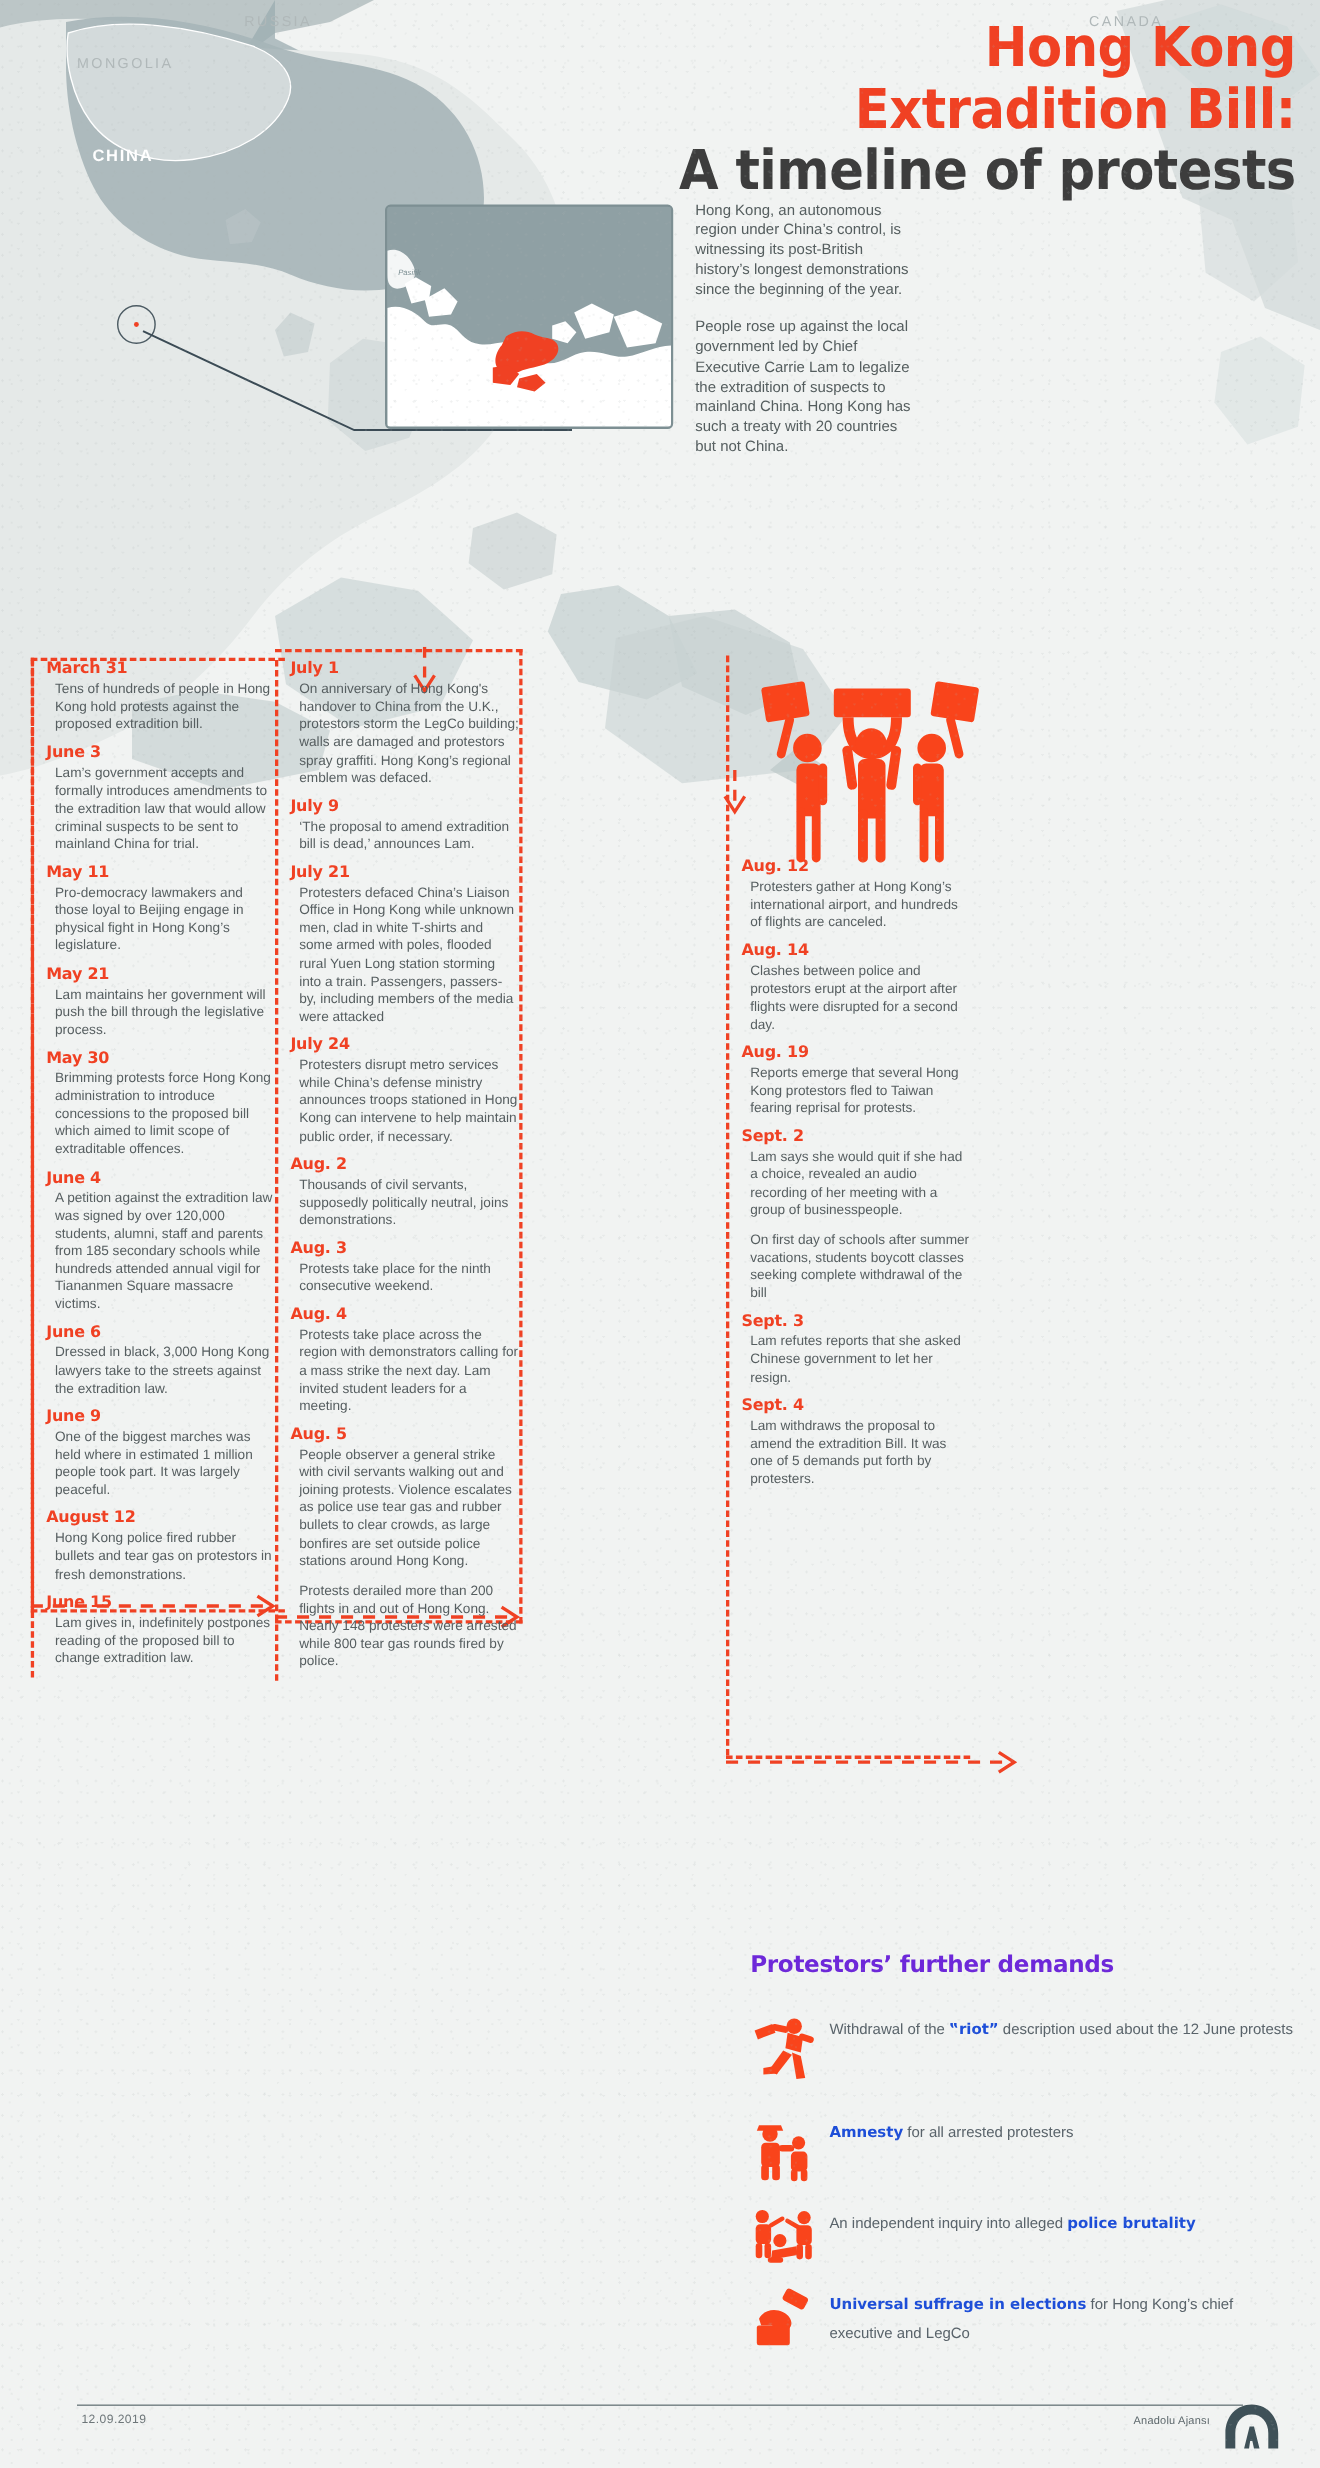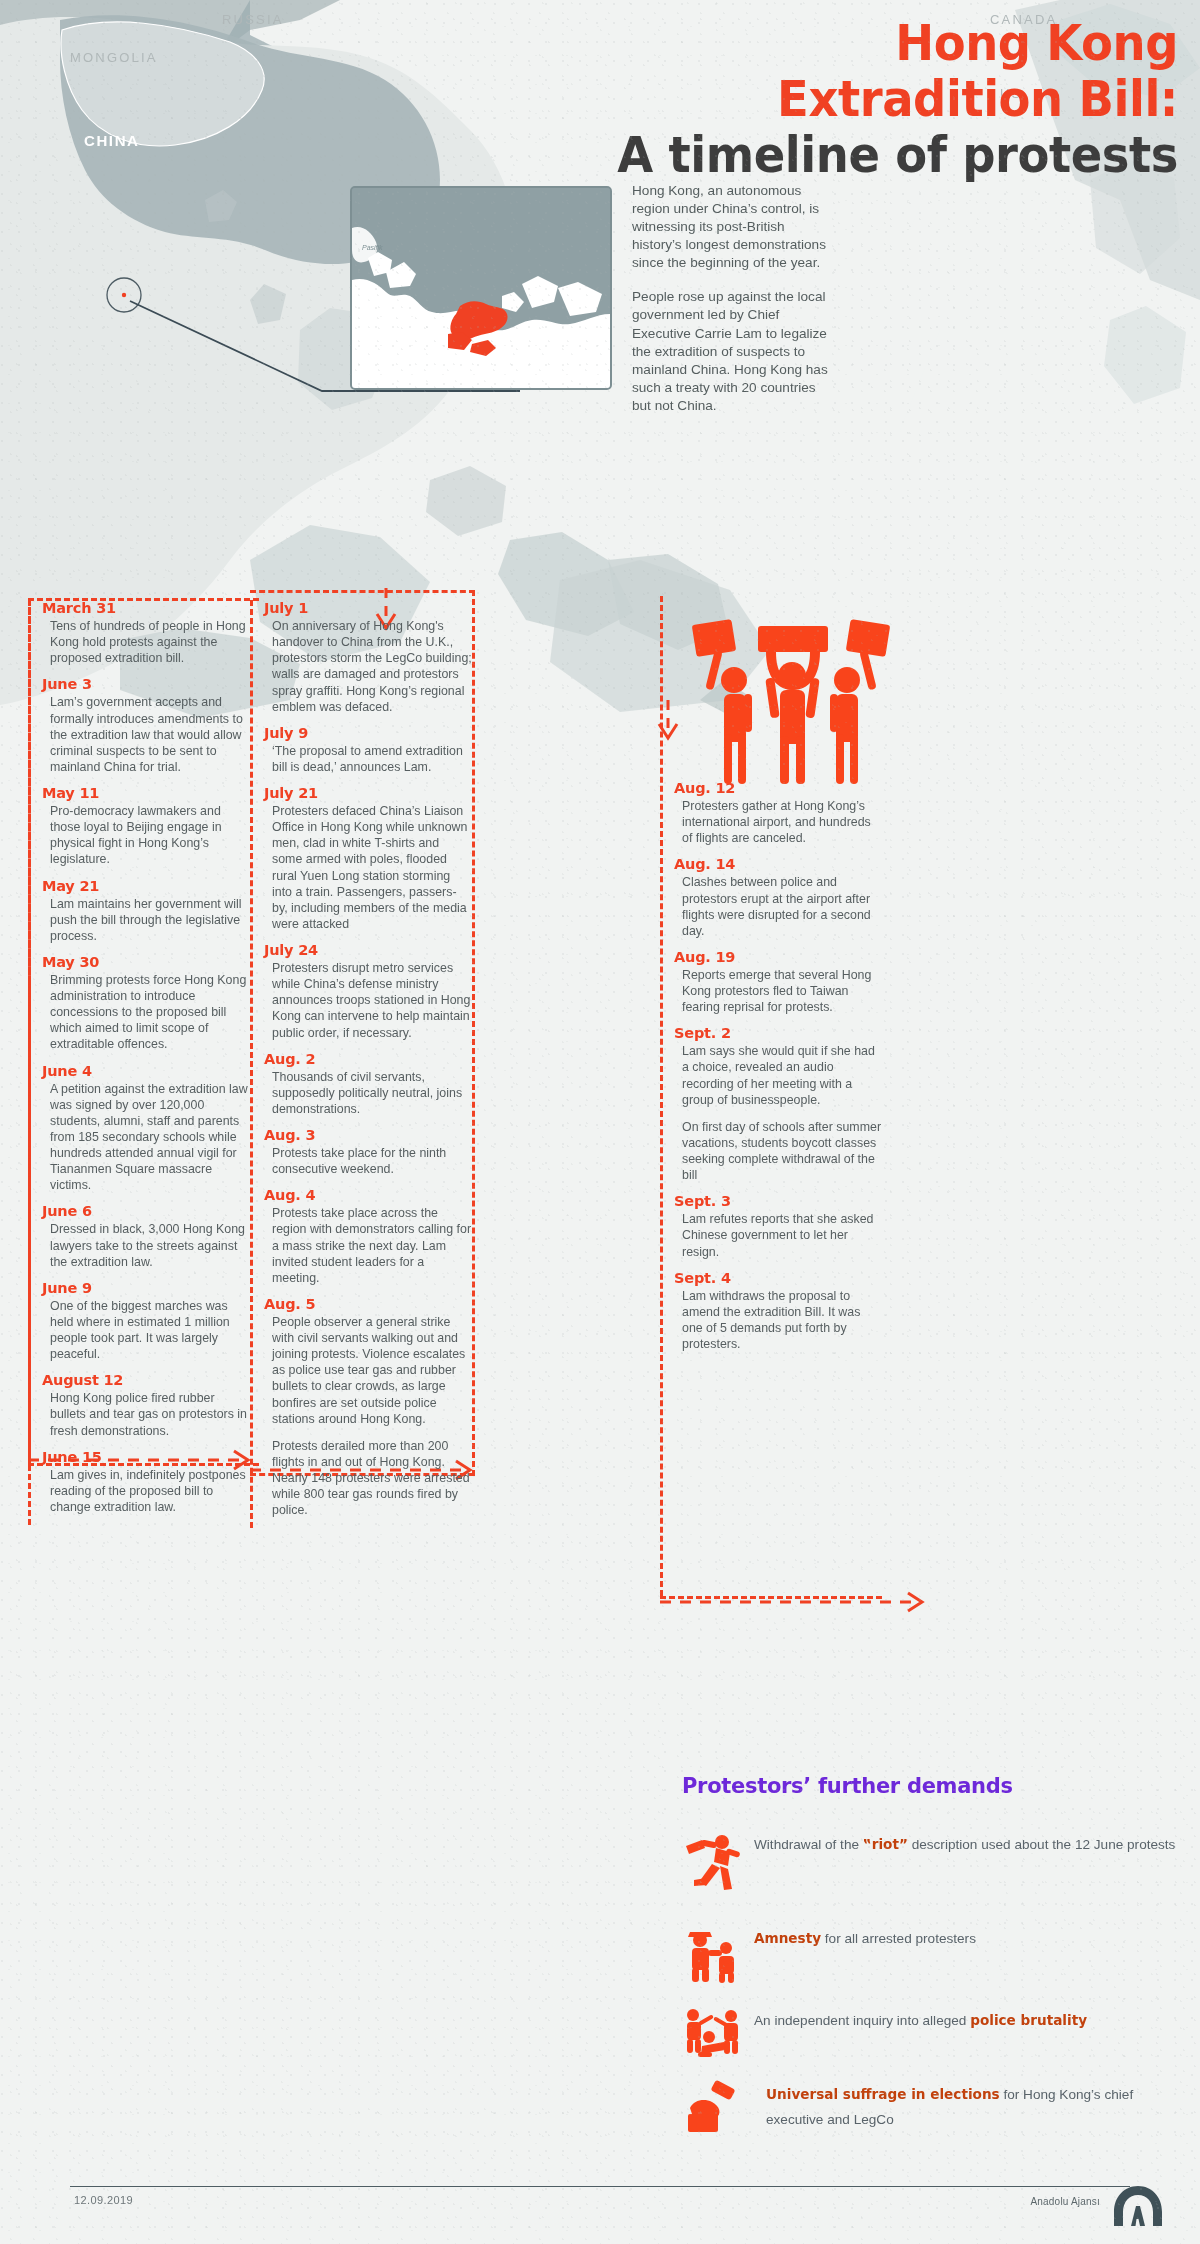--- a/index.html
+++ b/index.html
@@ -99,25 +99,25 @@
     color:#6d28d9;font-size:21px;font-weight:bold;
     font-family:"DejaVu Sans", sans-serif;letter-spacing:-0.3px;
   }
   .demand{
     position:absolute;left:682px;width:500px;display:flex;align-items:flex-start;
   }
   .demand .ic{width:62px;flex:0 0 62px;height:62px;}
   .demand .tx{
     font-size:13.6px;line-height:1.85;color:#59636a;padding-left:10px;padding-top:4px;
   }
-  .demand .tx b{color:#c2410c;font-family:"DejaVu Sans", sans-serif;}
+  .demand .tx b{color:#1d4ed8;font-family:"DejaVu Sans", sans-serif;}
   .d1{top:1828px;}
   .d2{top:1922px;}
   .d3{top:2004px;}
-  .d4{top:2078px;gap:12px;}
+  .d4{top:2078px;}
 
   
   .footer-rule{position:absolute;left:70px;top:2186px;width:1060px;height:1px;background:#4e5d63;}
   .footer-date{position:absolute;left:74px;top:2194px;font-size:11px;color:#6d7679;letter-spacing:.4px;}
   .footer-agency{position:absolute;right:100px;top:2196px;font-size:10px;color:#5d686c;letter-spacing:.2px;}
   .footer-logo{position:absolute;right:34px;top:2184px;width:56px;height:44px;}
 </style>
 </head>
 <body>
 

